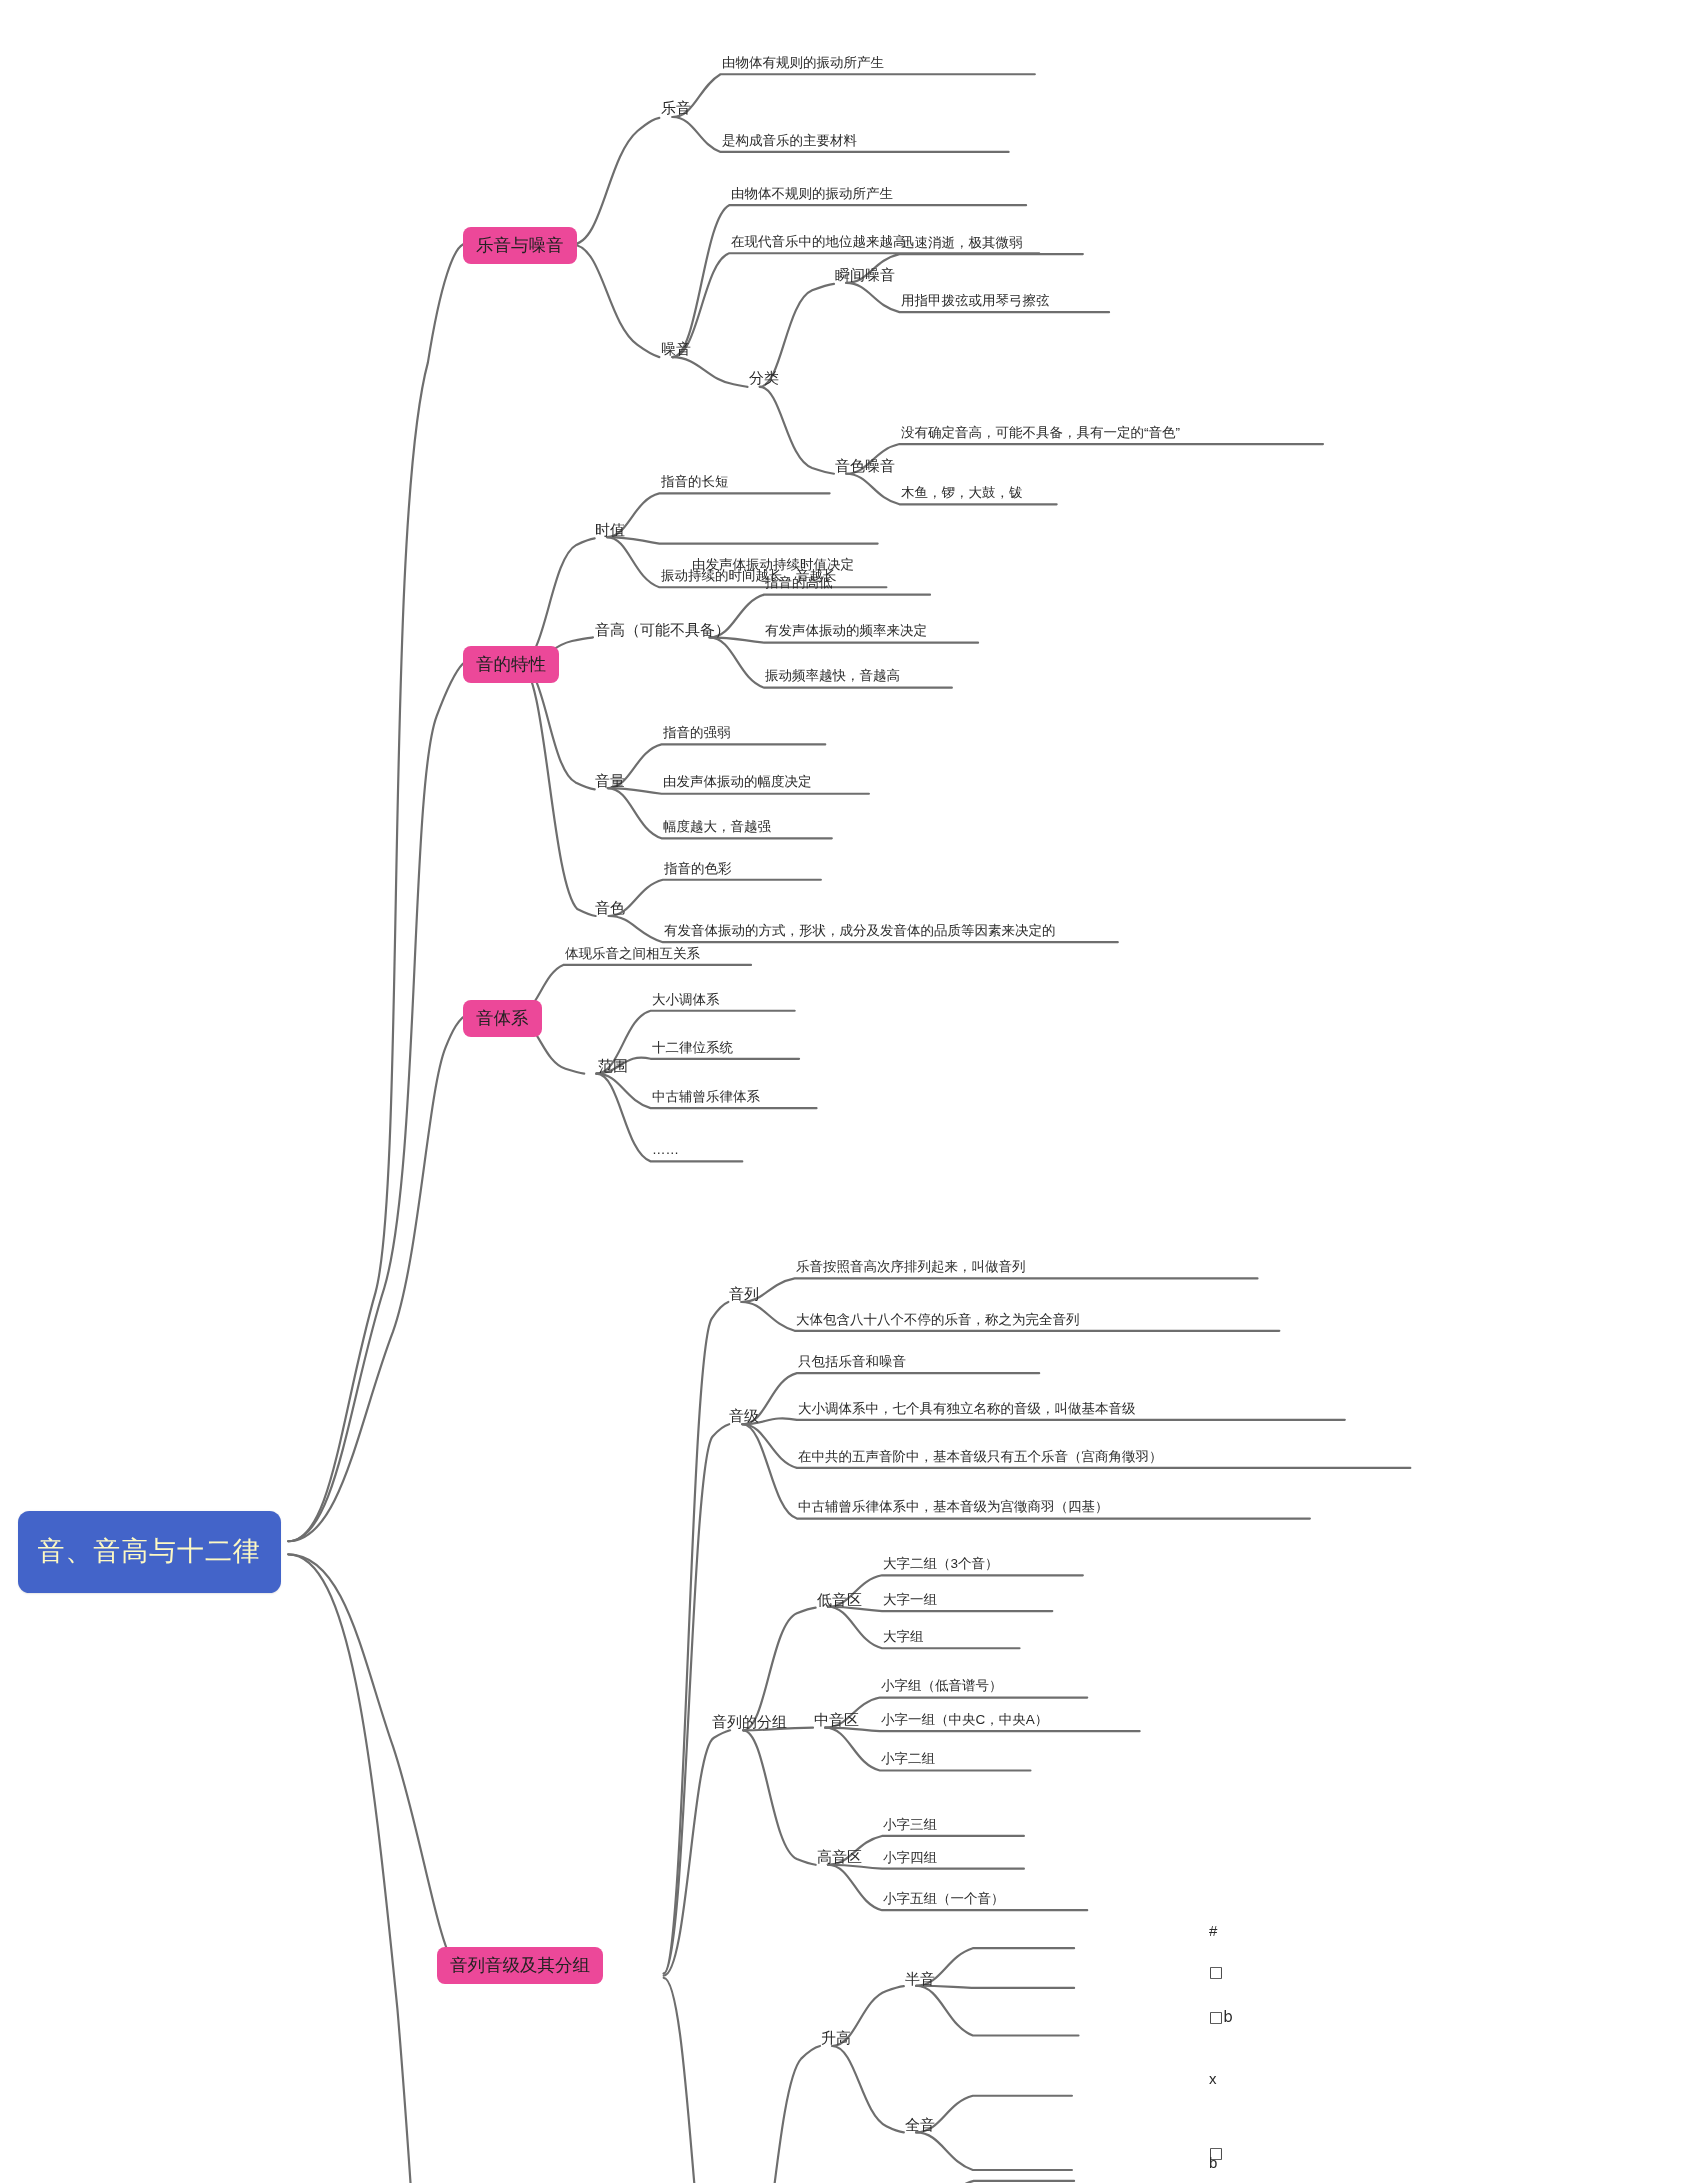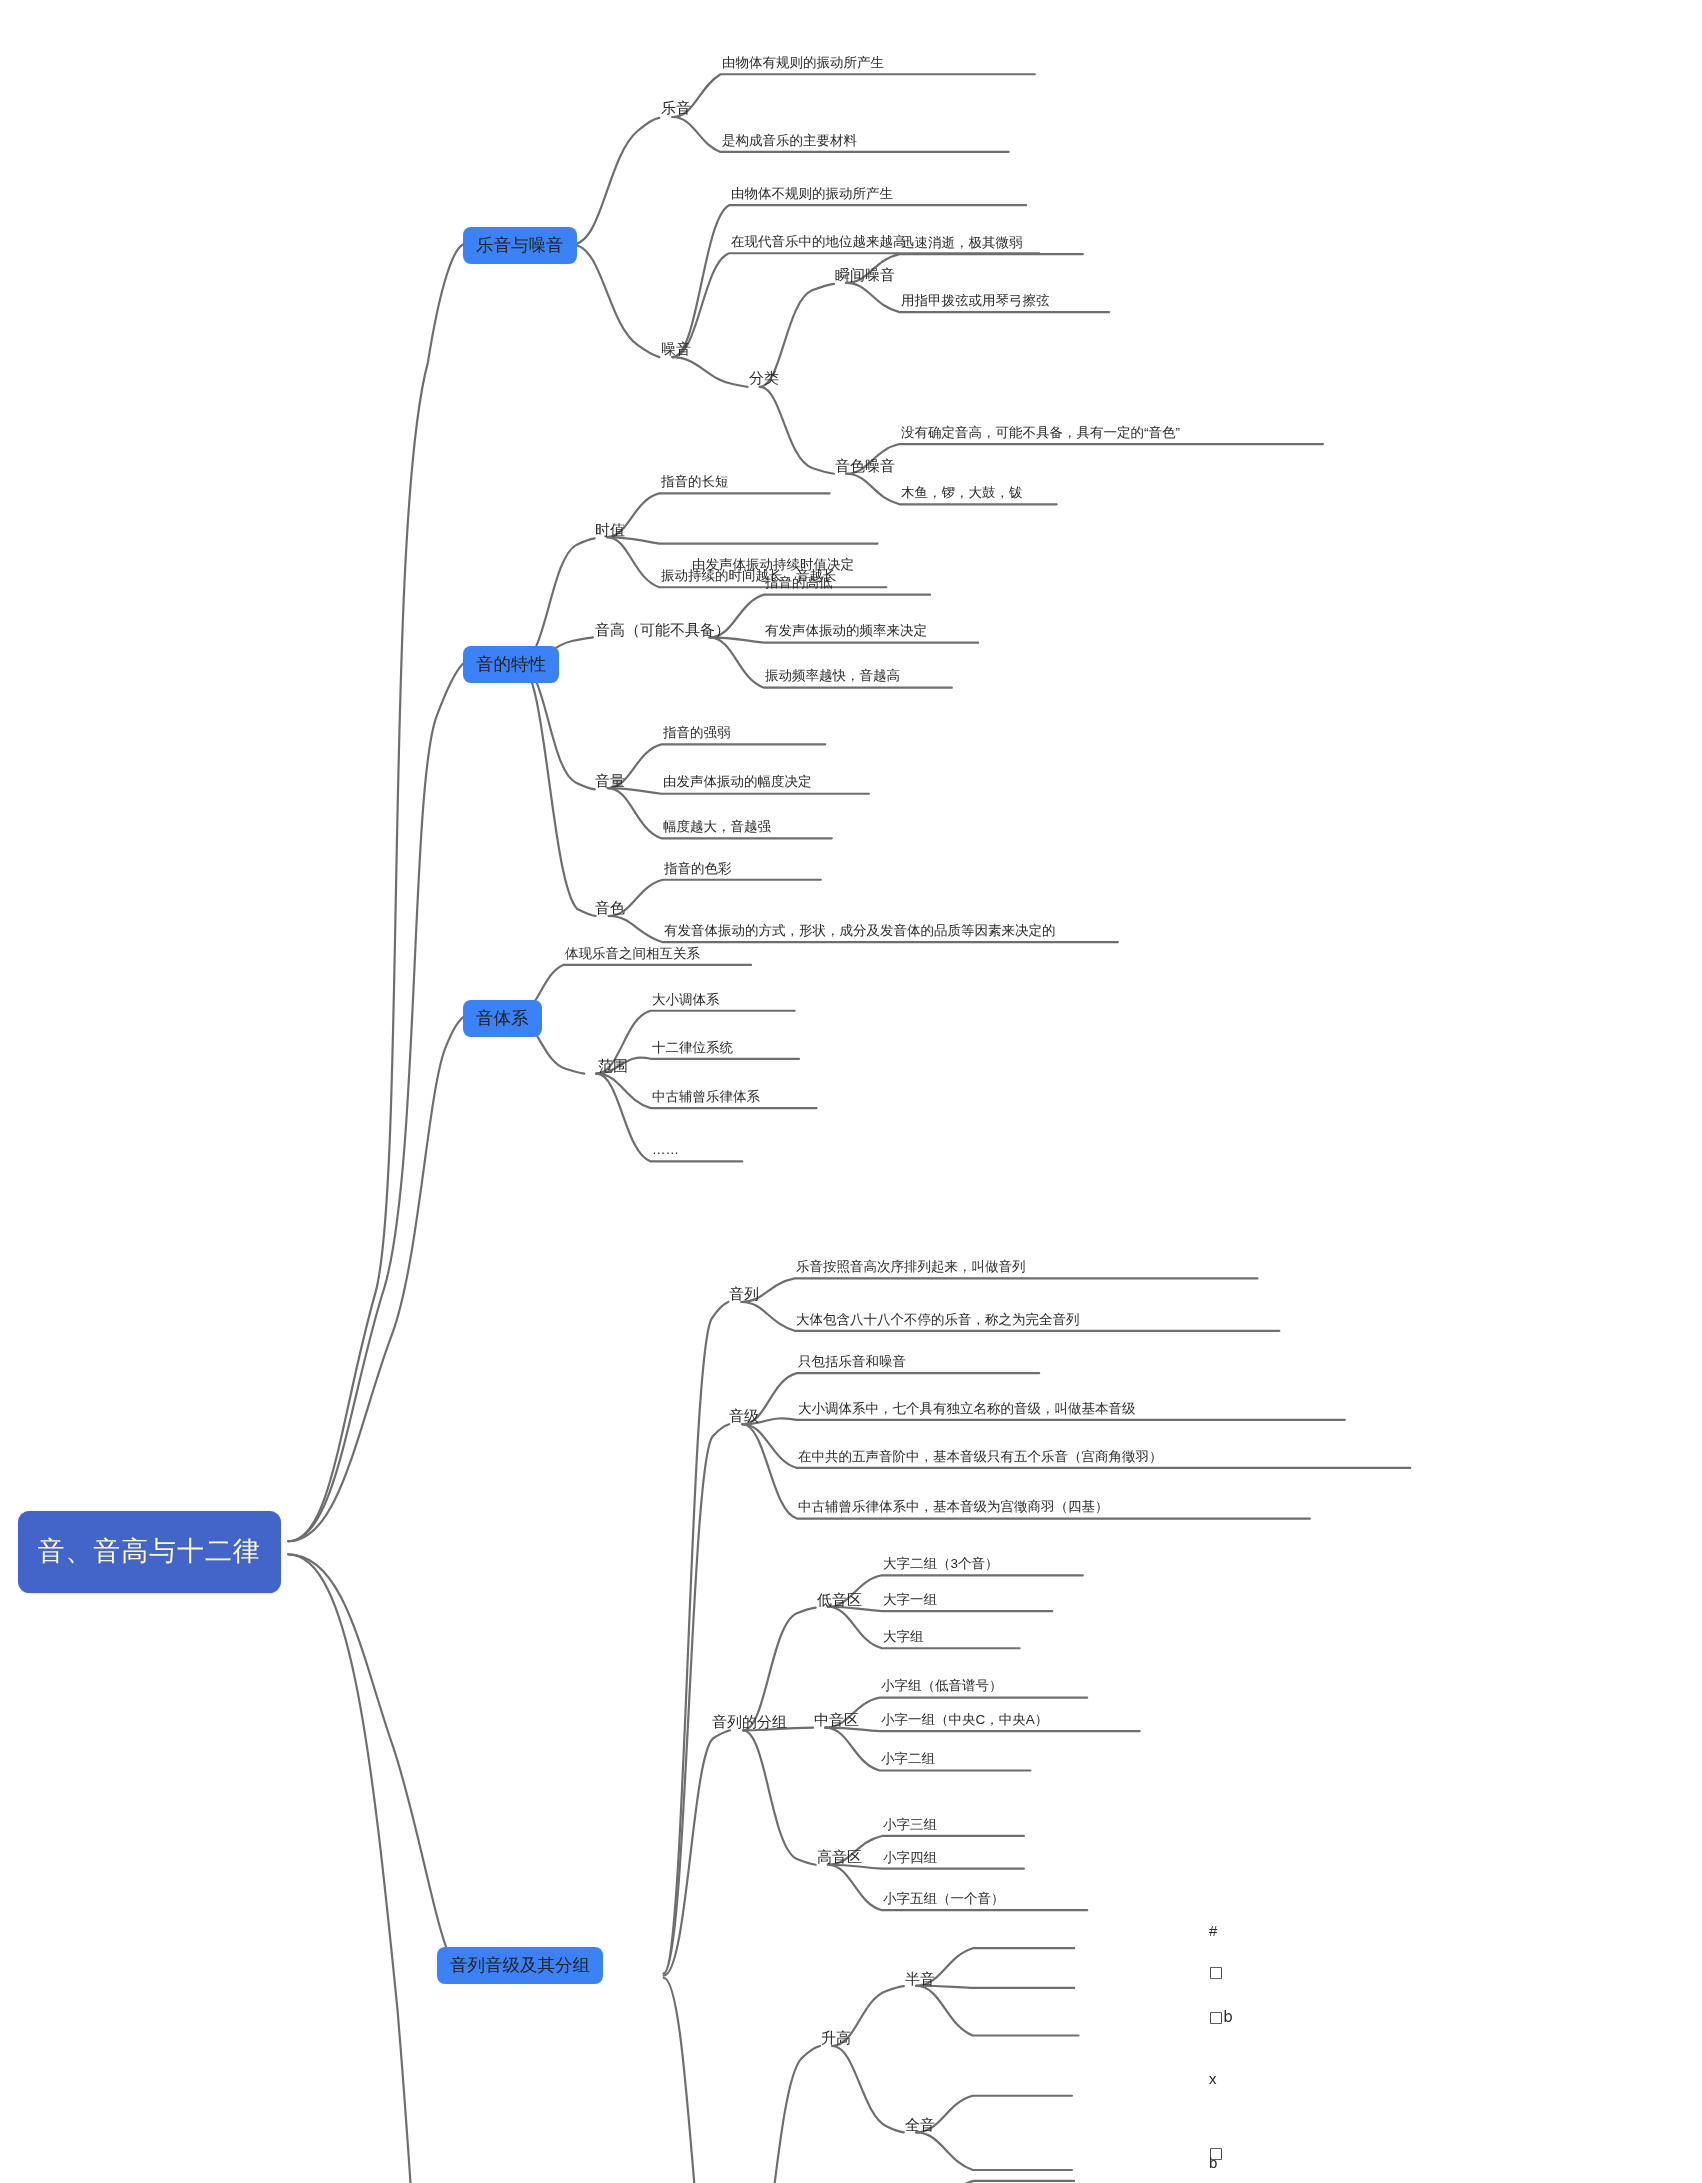--- a/index.html
+++ b/index.html
@@ -21,21 +21,21 @@
     color:#fef9c3;
     border-radius:11.4px;
     font-size:27px;
     letter-spacing:0.9px;
     padding:26px 20px;
     line-height:1.1;
     box-shadow:0 0.9px 1.7px rgba(0,0,0,.10);
   }
   
   .l1 {
-    background:#3b82f6;
+    background:#ec4899;
     color:#222;
     border-radius:7.9px;
     font-size:17.5px;
     padding:8.7px 13px;
     line-height:1.1;
   }
   
   .l2 { font-size:15px; color:#2a2a2a; line-height:1.1; }
   
   .leaf { font-size:13.5px; color:#2a2a2a; line-height:1.1; }

